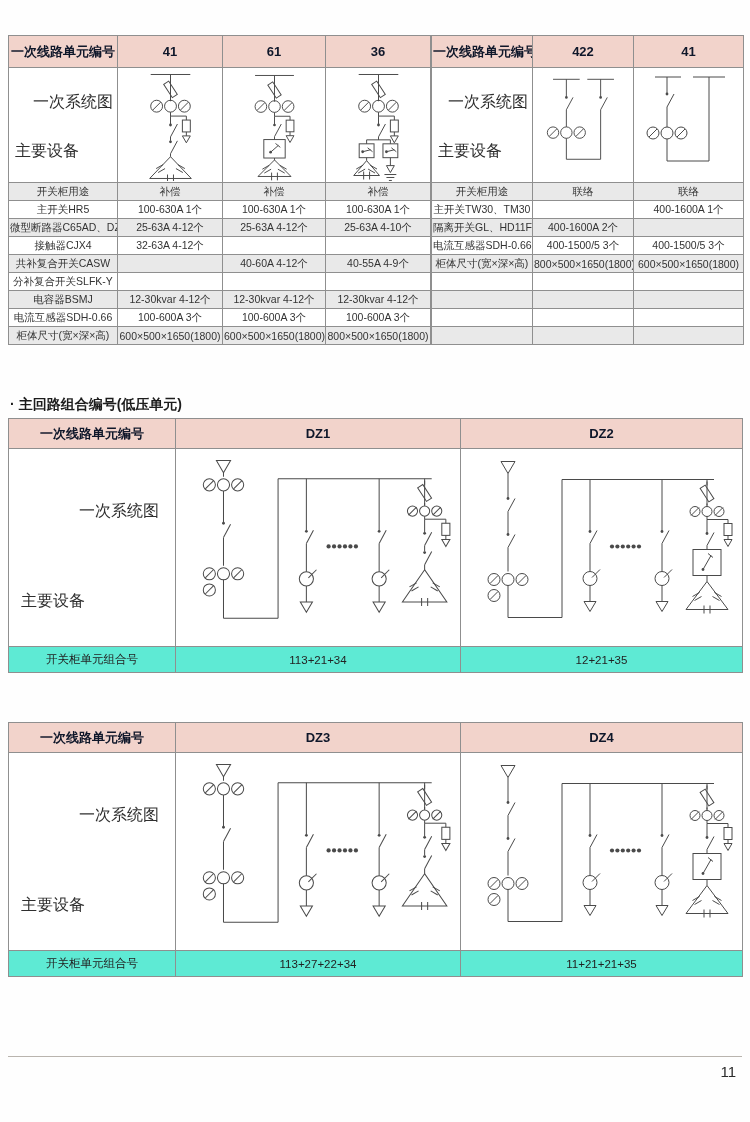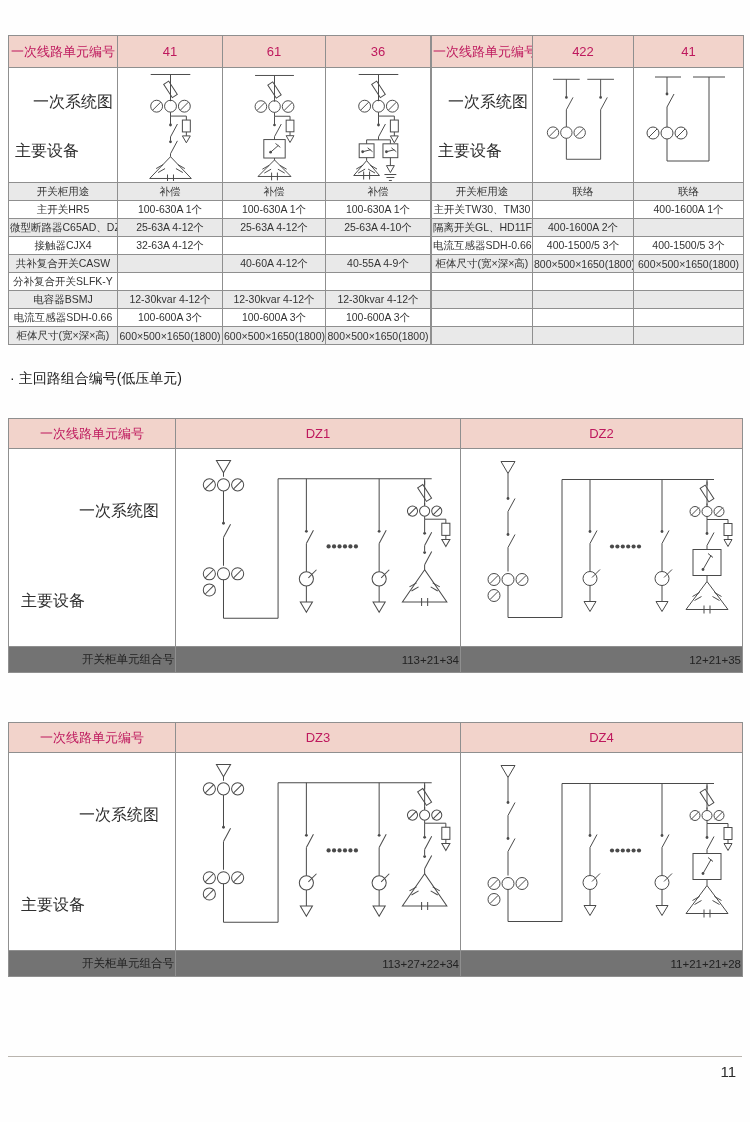--- a/index.html
+++ b/index.html
@@ -7,21 +7,21 @@
   .page{position:relative;width:750px;height:1122px;background:#fefefe;overflow:hidden;}
 
   
   table{border-collapse:collapse;table-layout:fixed;}
   .utable,.ctable{background:#fff;}
   .utable td,.ctable td{border:1px solid #8f8f8f;text-align:center;vertical-align:middle;
      color:#333;overflow:hidden;white-space:nowrap;padding:0 1px;}
   .utable{border:1px solid #5a5a5a;}
   .ctable{border:1px solid #5a5a5a;}
 
-  .hdr td{background:#f2d3cb;font-weight:normal;color:#be185d;font-size:13px;}
+  .hdr td{background:#f2d3cb;font-weight:bold;color:#0f172a;font-size:13px;}
   .utable .hdr td{height:31px;}
   .ctable .hdr td{height:29px;}
 
   .utable .rows td{height:17px;font-size:10.5px;}
   .rows tr:nth-child(odd) td{background:#e9e9e9;}
   .rows tr:nth-child(even) td{background:#ffffff;}
 
   .dgrow td{background:#fff;}
   .utable .dgrow td{height:114px;}
   .ctable .dgrow td{height:197px;}
@@ -29,25 +29,25 @@
   
   .dgc{position:relative;background-image:linear-gradient(to bottom right,
         transparent calc(50% - 0.6px), #8c8c8c calc(50% - 0.6px),
         #8c8c8c calc(50% + 0.6px), transparent calc(50% + 0.6px));}
   .dlab{position:absolute;font-size:16px;color:#2f2f2f;white-space:nowrap;}
   .utable .dlab.t{top:24px;right:4px;}
   .utable .dlab.b{bottom:20px;left:6px;}
   .ctable .dlab.t{top:52px;right:16px;}
   .ctable .dlab.b{bottom:34px;left:12px;}
 
-  .ft td{background:#737373;height:25px;font-size:11.5px;color:#222;text-align:right;}
+  .ft td{background:#5eead4;height:25px;font-size:11.5px;color:#222;}
 
   
   .top-tables{position:absolute;left:8px;top:35px;display:flex;}
-  .sect-title{position:absolute;left:10px;top:370px;font-size:14px;font-weight:normal;color:#1c1c1c;}
+  .sect-title{position:absolute;left:10px;top:396px;font-size:14px;font-weight:bold;color:#1c1c1c;}
   .sect-title .bullet{margin-right:4px;}
   .combo-a{position:absolute;left:8px;top:418px;}
   .combo-b{position:absolute;left:8px;top:722px;}
 
   .foot-line{position:absolute;left:8px;top:1056px;width:734px;border-top:1.5px solid #b9b4ae;}
   .page-num{position:absolute;right:14px;top:1063px;font-size:15px;color:#2b2b2b;}
 
   
   svg.diag{display:block;margin:0 auto;stroke:#4a4a4a;stroke-width:1;fill:none;}
   svg.diag .f{fill:#4a4a4a;stroke:none;}
@@ -737,20 +737,20 @@
               <line x1="242" y1="154" x2="242" y2="162"></line>
               <line x1="248" y1="154" x2="248" y2="162"></line>
             </svg>
           </td>
       </tr>
     </tbody>
     <tbody class="ft">
       <tr>
         <td>开关柜单元组合号</td>
         <td>113+27+22+34</td>
-        <td>11+21+21+28</td>
+        <td>11+21+21+35</td>
       </tr>
     </tbody>
   </table>
 
   <div class="foot-line"></div>
   <div class="page-num">11</div>
 </div>
 
 </body></html>

